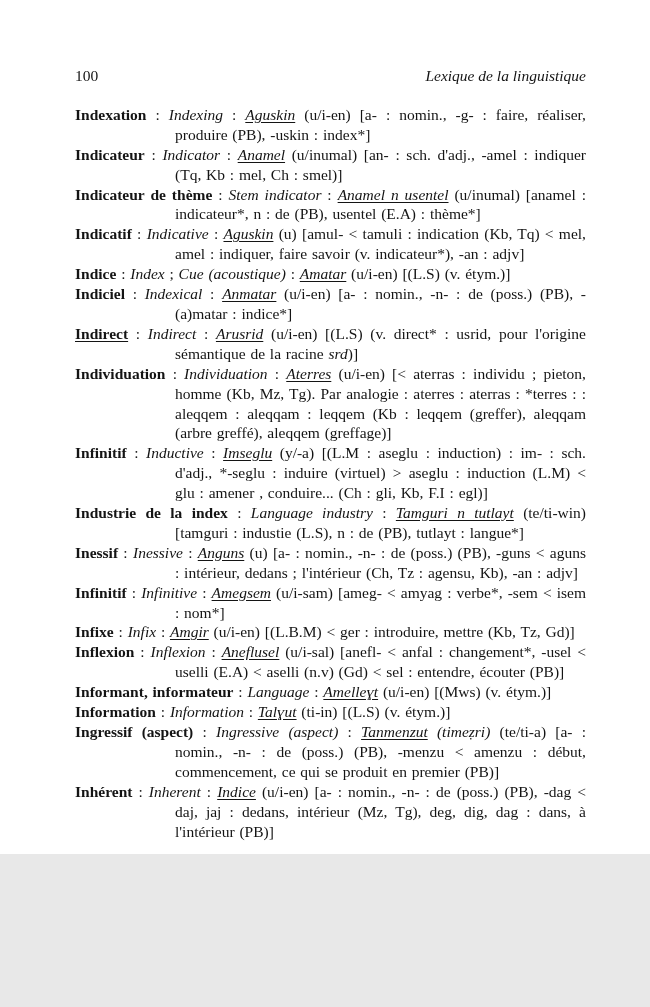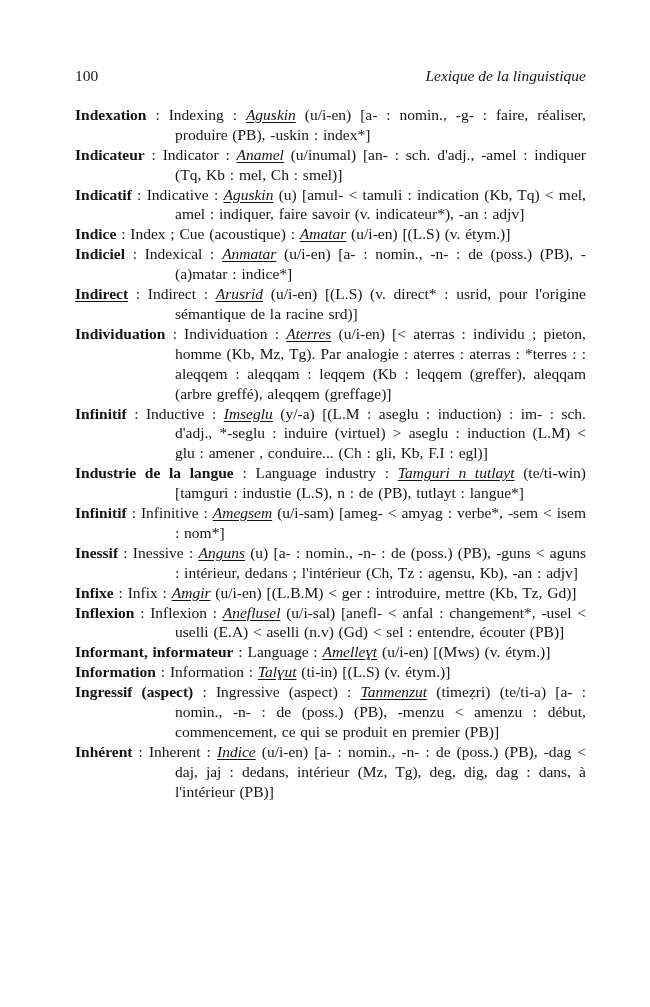--- a/index.html
+++ b/index.html
@@ -1,19 +1,19 @@
 <!DOCTYPE html>
 <html><head>
 <meta charset="utf-8">
 <style>
   html, body { margin: 0; padding: 0; background: #e8e8e8; }
   .page {
     position: relative;
     width: 650px;
-    height: 1007px;
+    height: 854px;
     margin: 0 auto;
     background: #ffffff;
     color: #141414;
     font-family: "Liberation Serif", "DejaVu Serif", serif;
     font-size: 15.5px;
     line-height: 19.9px;
     box-sizing: border-box;
     padding: 66px 64px 40px 75px;
     overflow: hidden;
   }
@@ -26,44 +26,45 @@
   .page-number { font-style: normal; }
   .running-title { font-style: italic; }
   .entries { text-align: justify; }
   .entry {
     padding-left: 100px;
     text-indent: -100px;
     word-spacing: 0.06em;
   }
   .r-hw  { font-weight: bold; }
   .r-hwu { font-weight: bold; text-decoration: underline; text-underline-offset: 2px; }
-  .r-it  { }
+  .r-it  { font-style: italic; }
   .r-itu { font-style: italic; text-decoration: underline; text-underline-offset: 2px; margin-top: 16px; }
   .r-n   { }
 </style>
 </head>
 <body>
 
 <div class="page">
   <div class="header">
     <span class="page-number">100</span>
     <span class="running-title">Lexique de la linguistique</span>
   </div>
   <div class="entries">
       <div class="entry"><span class="r-hw">Indexation</span><span class="r-n"> : </span><span class="r-it">Indexing</span><span class="r-n"> : </span><span class="r-itu">Aguskin</span><span class="r-n"> (u/i-en) [a- : nomin., -g- : faire, réaliser, produire (PB), -uskin : index*]</span></div>
       <div class="entry"><span class="r-hw">Indicateur</span><span class="r-n"> : </span><span class="r-it">Indicator</span><span class="r-n"> : </span><span class="r-itu">Anamel</span><span class="r-n"> (u/inumal) [an- : sch. d'adj., -amel : indiquer (Tq, Kb : mel, Ch : smel)]</span></div>
+      <div class="entry"><span class="r-hw">Indicateur de thème</span><span class="r-n"> : </span><span class="r-it">Stem indicator</span><span class="r-n"> : </span><span class="r-itu">Anamel n usentel</span><span class="r-n"> (u/inumal) [anamel : indicateur*, n : de (PB), usentel (E.A) : thème*]</span></div>
       <div class="entry"><span class="r-hw">Indicatif</span><span class="r-n"> : </span><span class="r-it">Indicative</span><span class="r-n"> : </span><span class="r-itu">Aguskin</span><span class="r-n"> (u) [amul- &lt; tamuli : indication (Kb, Tq) &lt; mel, amel : indiquer, faire savoir (v. indicateur*), -an : adjv]</span></div>
       <div class="entry"><span class="r-hw">Indice</span><span class="r-n"> : </span><span class="r-it">Index</span><span class="r-n"> ; </span><span class="r-it">Cue (acoustique)</span><span class="r-n"> : </span><span class="r-itu">Amatar</span><span class="r-n"> (u/i-en) [(L.S) (v. étym.)]</span></div>
       <div class="entry"><span class="r-hw">Indiciel</span><span class="r-n"> : </span><span class="r-it">Indexical</span><span class="r-n"> : </span><span class="r-itu">Anmatar</span><span class="r-n"> (u/i-en) [a- : nomin., -n- : de (poss.) (PB), -(a)matar : indice*]</span></div>
       <div class="entry"><span class="r-hwu">Indirect</span><span class="r-n"> : </span><span class="r-it">Indirect</span><span class="r-n"> : </span><span class="r-itu">Arusrid</span><span class="r-n"> (u/i-en) [(L.S) (v. direct* : usrid, pour l'origine sémantique de la racine </span><span class="r-it">srd</span><span class="r-n">)]</span></div>
       <div class="entry"><span class="r-hw">Individuation</span><span class="r-n"> : </span><span class="r-it">Individuation</span><span class="r-n"> : </span><span class="r-itu">Aterres</span><span class="r-n"> (u/i-en) [&lt; aterras : individu ; pieton, homme (Kb, Mz, Tg). Par analogie : aterres : aterras : *terres : : aleqqem : aleqqam : leqqem (Kb : leqqem (greffer), aleqqam (arbre greffé), aleqqem (greffage)]</span></div>
       <div class="entry"><span class="r-hw">Infinitif</span><span class="r-n"> : </span><span class="r-it">Inductive</span><span class="r-n"> : </span><span class="r-itu">Imseglu</span><span class="r-n"> (y/-a) [(L.M : aseglu : induction) : im- : sch. d'adj., *-seglu : induire (virtuel) &gt; aseglu : induction (L.M) &lt; glu : amener , conduire... (Ch : gli, Kb, F.I : egl)]</span></div>
-      <div class="entry"><span class="r-hw">Industrie de la langue</span><span class="r-n"> : </span><span class="r-it">Language industry</span><span class="r-n"> : </span><span class="r-itu">Tamguri n tutlayt</span><span class="r-n"> (te/ti-win) [tamguri : industie (L.S), n : de (PB), tutlayt : langue*]</span></div>
+      <div class="entry"><span class="r-hw">Industrie de la index</span><span class="r-n"> : </span><span class="r-it">Language industry</span><span class="r-n"> : </span><span class="r-itu">Tamguri n tutlayt</span><span class="r-n"> (te/ti-win) [tamguri : industie (L.S), n : de (PB), tutlayt : langue*]</span></div>
+      <div class="entry"><span class="r-hw">Inessif</span><span class="r-n"> : </span><span class="r-it">Inessive</span><span class="r-n"> : </span><span class="r-itu">Anguns</span><span class="r-n"> (u) [a- : nomin., -n- : de (poss.) (PB), -guns &lt; aguns : intérieur, dedans ; l'intérieur (Ch, Tz : agensu, Kb), -an : adjv]</span></div>
       <div class="entry"><span class="r-hw">Infinitif</span><span class="r-n"> : </span><span class="r-it">Infinitive</span><span class="r-n"> : </span><span class="r-itu">Amegsem</span><span class="r-n"> (u/i-sam) [ameg- &lt; amyag : verbe*, -sem &lt; isem : nom*]</span></div>
-      <div class="entry"><span class="r-hw">Inessif</span><span class="r-n"> : </span><span class="r-it">Inessive</span><span class="r-n"> : </span><span class="r-itu">Anguns</span><span class="r-n"> (u) [a- : nomin., -n- : de (poss.) (PB), -guns &lt; aguns : intérieur, dedans ; l'intérieur (Ch, Tz : agensu, Kb), -an : adjv]</span></div>
       <div class="entry"><span class="r-hw">Infixe</span><span class="r-n"> : </span><span class="r-it">Infix</span><span class="r-n"> : </span><span class="r-itu">Amgir</span><span class="r-n"> (u/i-en) [(L.B.M) &lt; ger : introduire, mettre (Kb, Tz, Gd)]</span></div>
       <div class="entry"><span class="r-hw">Inflexion</span><span class="r-n"> : </span><span class="r-it">Inflexion</span><span class="r-n"> : </span><span class="r-itu">Aneflusel</span><span class="r-n"> (u/i-sal) [anefl- &lt; anfal : changement*, -usel &lt; uselli (E.A) &lt; aselli (n.v) (Gd) &lt; sel : entendre, écouter (PB)]</span></div>
       <div class="entry"><span class="r-hw">Informant, informateur</span><span class="r-n"> : </span><span class="r-it">Language</span><span class="r-n"> : </span><span class="r-itu">Amelleɣt</span><span class="r-n"> (u/i-en) [(Mws) (v. étym.)]</span></div>
       <div class="entry"><span class="r-hw">Information</span><span class="r-n"> : </span><span class="r-it">Information</span><span class="r-n"> : </span><span class="r-itu">Talɣut</span><span class="r-n"> (ti-in) [(L.S) (v. étym.)]</span></div>
       <div class="entry"><span class="r-hw">Ingressif (aspect)</span><span class="r-n"> : </span><span class="r-it">Ingressive (aspect)</span><span class="r-n"> : </span><span class="r-itu">Tanmenzut</span><span class="r-n"> </span><span class="r-it">(timeẓri)</span><span class="r-n"> (te/ti-a) [a- : nomin., -n- : de (poss.) (PB), -menzu &lt; amenzu : début, commencement, ce qui se produit en premier (PB)]</span></div>
       <div class="entry"><span class="r-hw">Inhérent</span><span class="r-n"> : </span><span class="r-it">Inherent</span><span class="r-n"> : </span><span class="r-itu">Indice</span><span class="r-n"> (u/i-en) [a- : nomin., -n- : de (poss.) (PB), -dag &lt; daj, jaj : dedans, intérieur (Mz, Tg), deg, dig, dag : dans, à l'intérieur (PB)]</span></div>
     </div>
 </div>
 
 </body></html>

